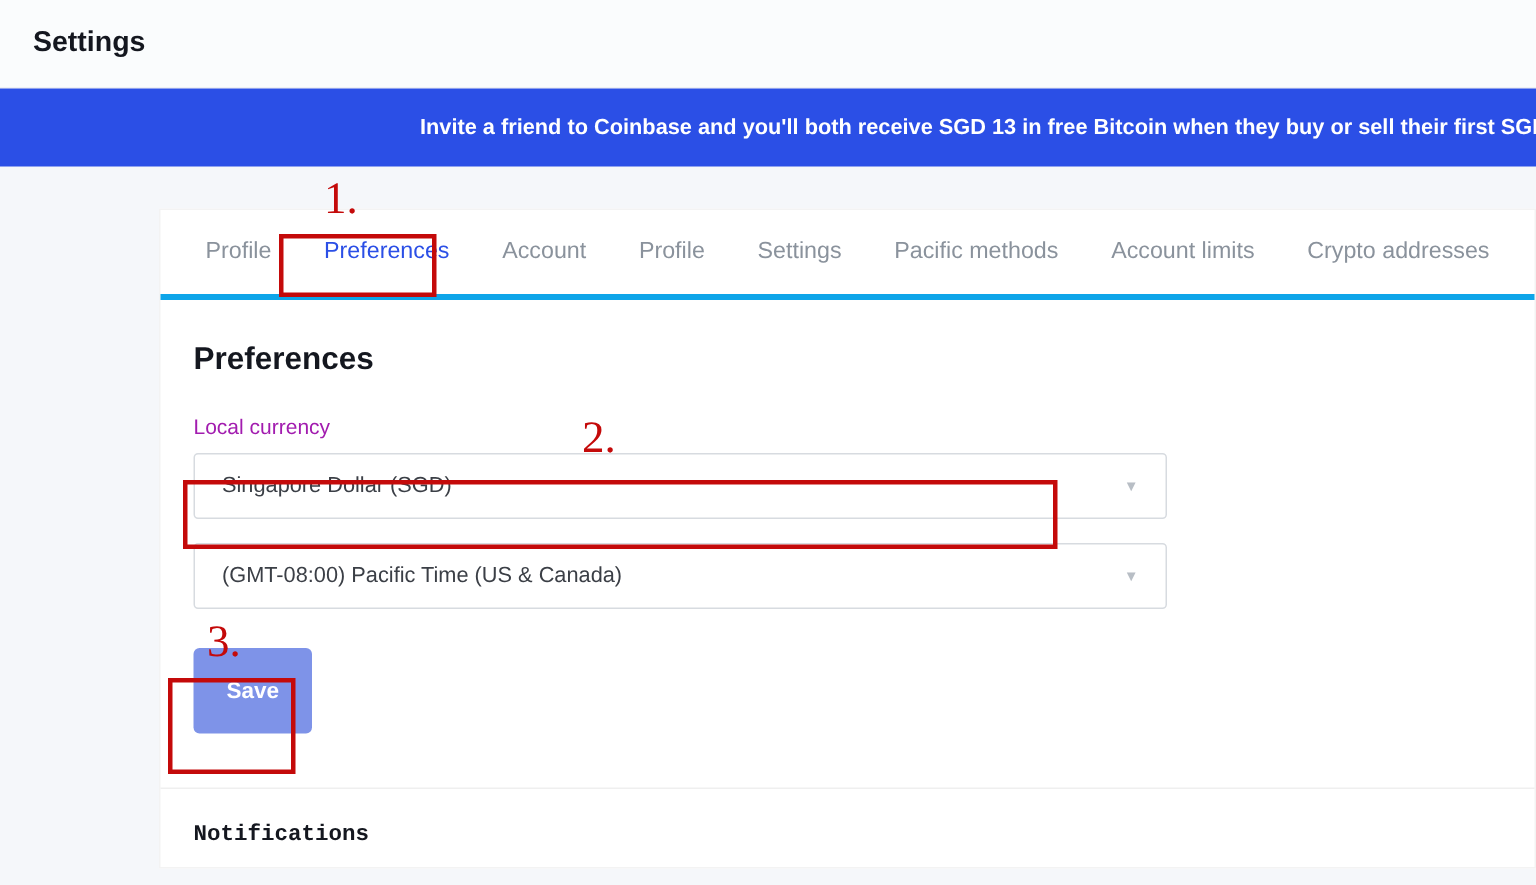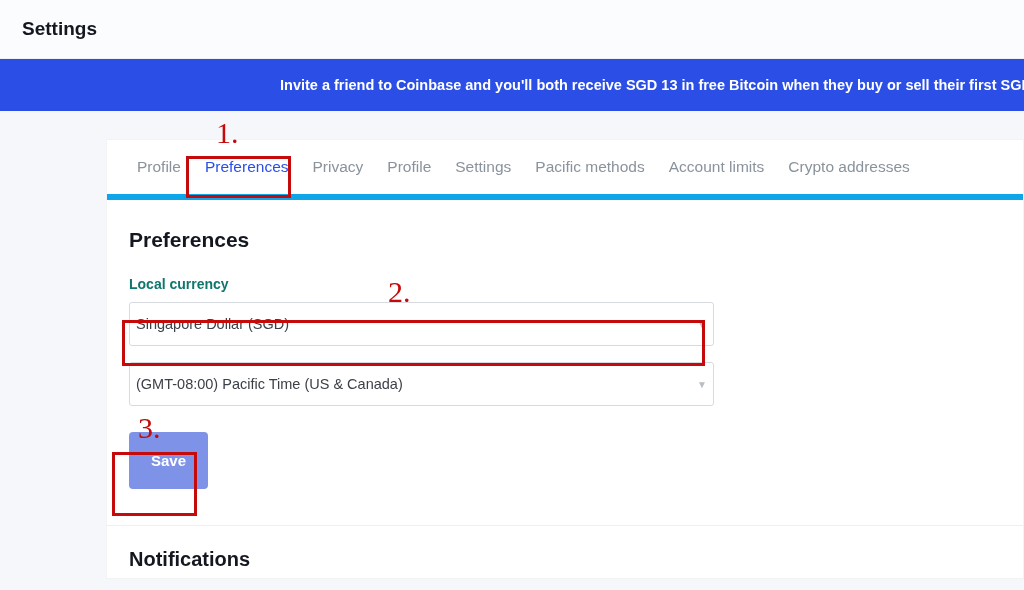--- a/index.html
+++ b/index.html
@@ -36,21 +36,22 @@
     width: 918px;
     min-height: 440px;
     border: 1px solid #f3f3f3;
     position: relative;
   }
   .tabs {
     display: flex;
     align-items: center;
     padding: 0 18px;
     height: 60px;
-    border-bottom: 6px solid #0ea5e9;
+    border-bottom: 4px solid #0ea5e9;
+    justify-content: space-between;
   }
   .tab {
     font-size: 15.5px;
     color: #8a929c;
     padding: 18px 12px;
     cursor: pointer;
     white-space: nowrap;
   }
   .tab.active {
     color: #2b4fe6;
@@ -59,33 +60,33 @@
     padding: 28px 22px 10px 22px;
   }
   .section-heading {
     font-size: 21px;
     font-weight: 700;
     color: #14171f;
     margin-bottom: 24px;
   }
   .field-label {
     font-size: 14px;
-    color: #0f766e;
+    color: #a21caf;
     margin-bottom: 10px;
-    font-weight: 700;
+    font-weight: 400;
   }
   .select {
-    width: 585px;
+    width: 649px;
     height: 44px;
     border: 1px solid #d7dbe0;
     border-radius: 3px;
     display: flex;
     align-items: center;
     justify-content: space-between;
-    padding: 0 6px;
+    padding: 0 18px;
     font-size: 14.5px;
     color: #3b3f46;
     cursor: pointer;
     margin-bottom: 16px;
     background: #fff;
   }
   .caret {
     font-size: 10px;
     color: #b8bec5;
   }
@@ -98,24 +99,25 @@
     padding: 20px 22px;
     border-radius: 4px;
     cursor: pointer;
     margin-top: 10px;
   }
   .divider {
     border-top: 1px solid #efefef;
     margin: 26px 0 0 0;
   }
   .notif-heading {
-    font-size: 20px;
+    font-size: 15px;
     font-weight: 700;
     color: #14171f;
     padding: 22px 22px 0 22px;
+    font-family: Liberation Mono, monospace;
   }
   
   .annot {
     position: absolute;
     border: 3px solid #c40a0a;
     pointer-events: none;
   }
   .annot-label {
     position: absolute;
     color: #c40a0a;
@@ -134,21 +136,21 @@
 
 <div class="banner">
   <span>Invite a friend to Coinbase and you'll both receive SGD 13 in free Bitcoin when they buy or sell their first SGD 133 on</span>
 </div>
 
 <div class="content-card">
 
   <div class="tabs">
     <div class="tab">Profile</div>
     <div class="tab active">Preferences</div>
-    <div class="tab">Privacy</div>
+    <div class="tab">Account</div>
     <div class="tab">Profile</div>
     <div class="tab">Settings</div>
     <div class="tab">Pacific methods</div>
     <div class="tab">Account limits</div>
     <div class="tab">Crypto addresses</div>
   </div>
 
   <div class="section">
     <div class="section-heading">Preferences</div>
 

